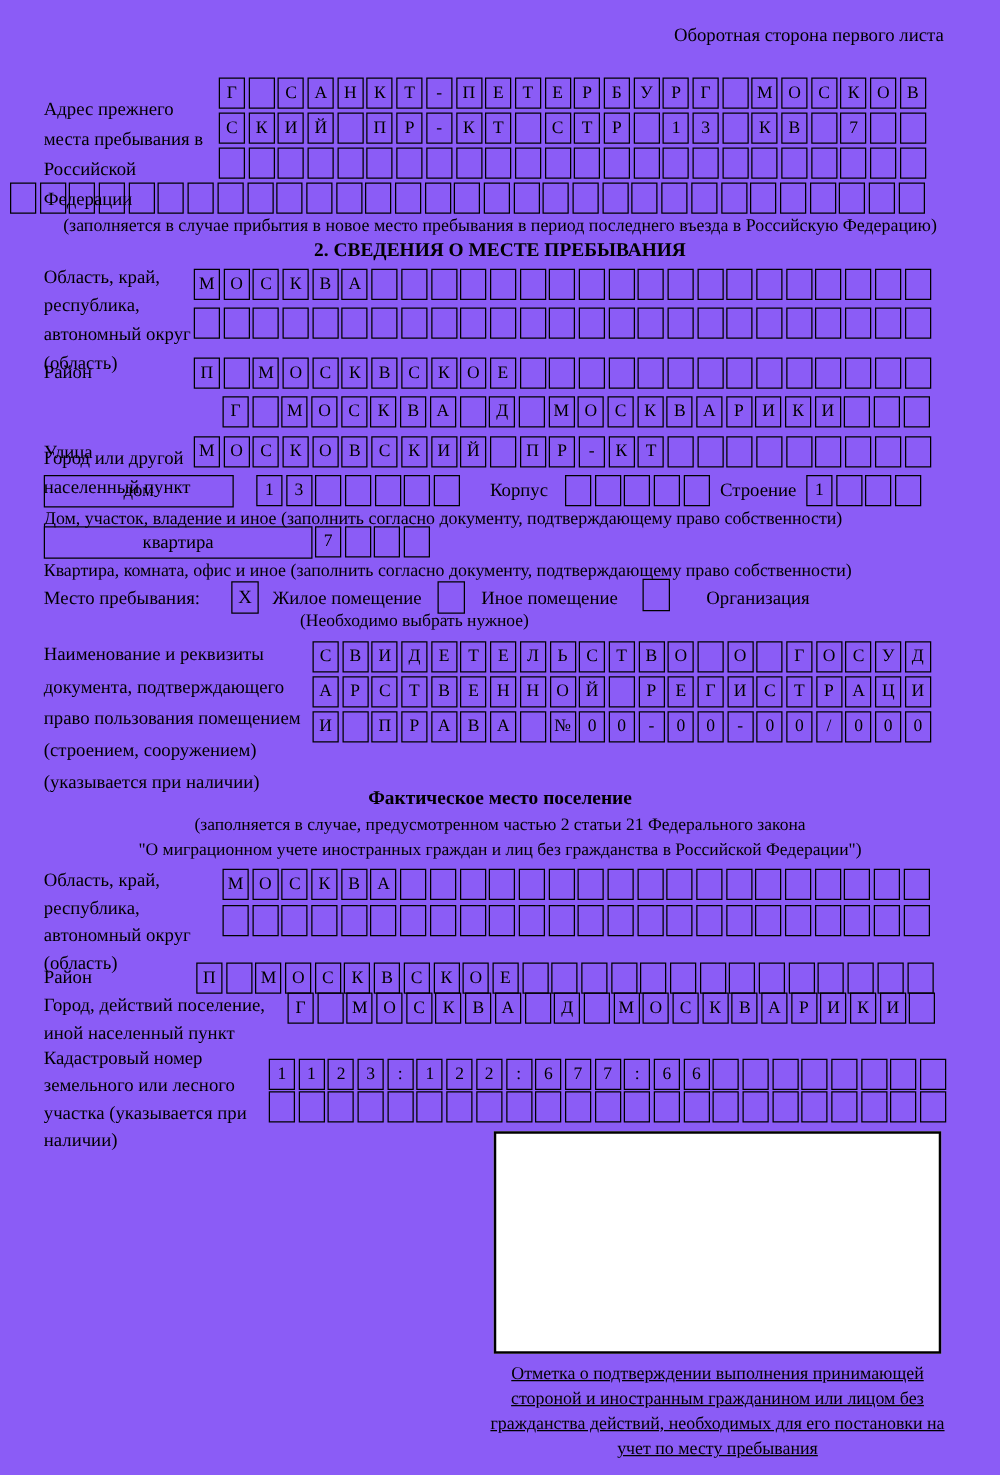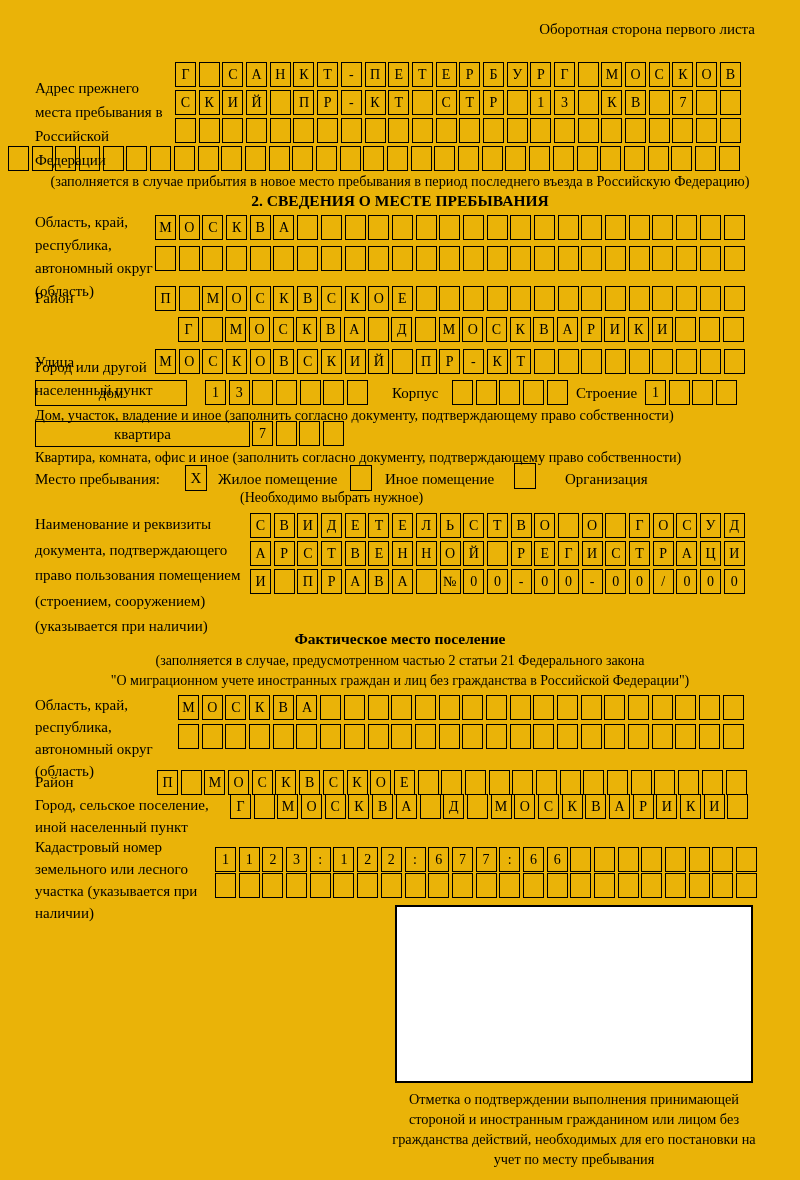--- a/index.html
+++ b/index.html
@@ -1,17 +1,17 @@
 <!DOCTYPE html>
 <html><head>
 <meta charset="utf-8">
 <style>
   html,body { margin:0; padding:0; background:#ffffff; }
   .page {
-    position:relative; width:800px; height:1180px; background:#eab308;
+    position:relative; width:800px; height:1180px; background:#8b5cf6;
     color:#000; font-family:"Liberation Serif","DejaVu Serif",serif;
     overflow:hidden;
   }
   .lbl { position:absolute; font-size:15px; line-height:23px; }
   .cellrow { position:absolute; display:flex; gap:2.7px; }
   .cell {
     flex:0 0 auto; width:21px; height:25px; box-sizing:border-box;
     border:1.7px solid #000; display:flex; align-items:center; justify-content:center;
     font-size:14px; font-family:"Liberation Serif","DejaVu Serif",serif;
   }
@@ -489,21 +489,21 @@
       <span class="cell"></span>
       <span class="cell"></span>
       <span class="cell"></span>
       <span class="cell"></span>
       <span class="cell"></span>
       <span class="cell"></span>
       <span class="cell"></span>
       <span class="cell"></span>
     </div>
 
-  <div class="lbl" style="left:35px; top:794px; width:200px; line-height:22px;">Город, сельское поселение, иной населенный пункт</div>
+  <div class="lbl" style="left:35px; top:794px; width:200px; line-height:22px;">Город, действий поселение, иной населенный пункт</div>
   <div class="cellrow" style="left:230px; top:794px;">
       <span class="cell">Г</span>
       <span class="cell"></span>
       <span class="cell">М</span>
       <span class="cell">О</span>
       <span class="cell">С</span>
       <span class="cell">К</span>
       <span class="cell">В</span>
       <span class="cell">А</span>
       <span class="cell"></span>
@@ -568,15 +568,15 @@
       <span class="cell"></span>
       <span class="cell"></span>
       <span class="cell"></span>
       <span class="cell"></span>
       <span class="cell"></span>
       <span class="cell"></span>
       <span class="cell"></span>
     </div>
 
   <div class="stampbox" style="left:395px; top:905px; width:358px; height:178px;"></div>
-  <div class="caption" style="left:388px; top:1089px; width:372px; text-align:center; line-height:20px;">Отметка о подтверждении выполнения принимающей стороной и иностранным гражданином или лицом без гражданства действий, необходимых для его постановки на учет по месту пребывания</div>
+  <div class="caption" style="left:388px; top:1089px; width:372px; text-align:center; line-height:20px;text-decoration:underline;">Отметка о подтверждении выполнения принимающей стороной и иностранным гражданином или лицом без гражданства действий, необходимых для его постановки на учет по месту пребывания</div>
 
 </div>
 
 </body></html>

